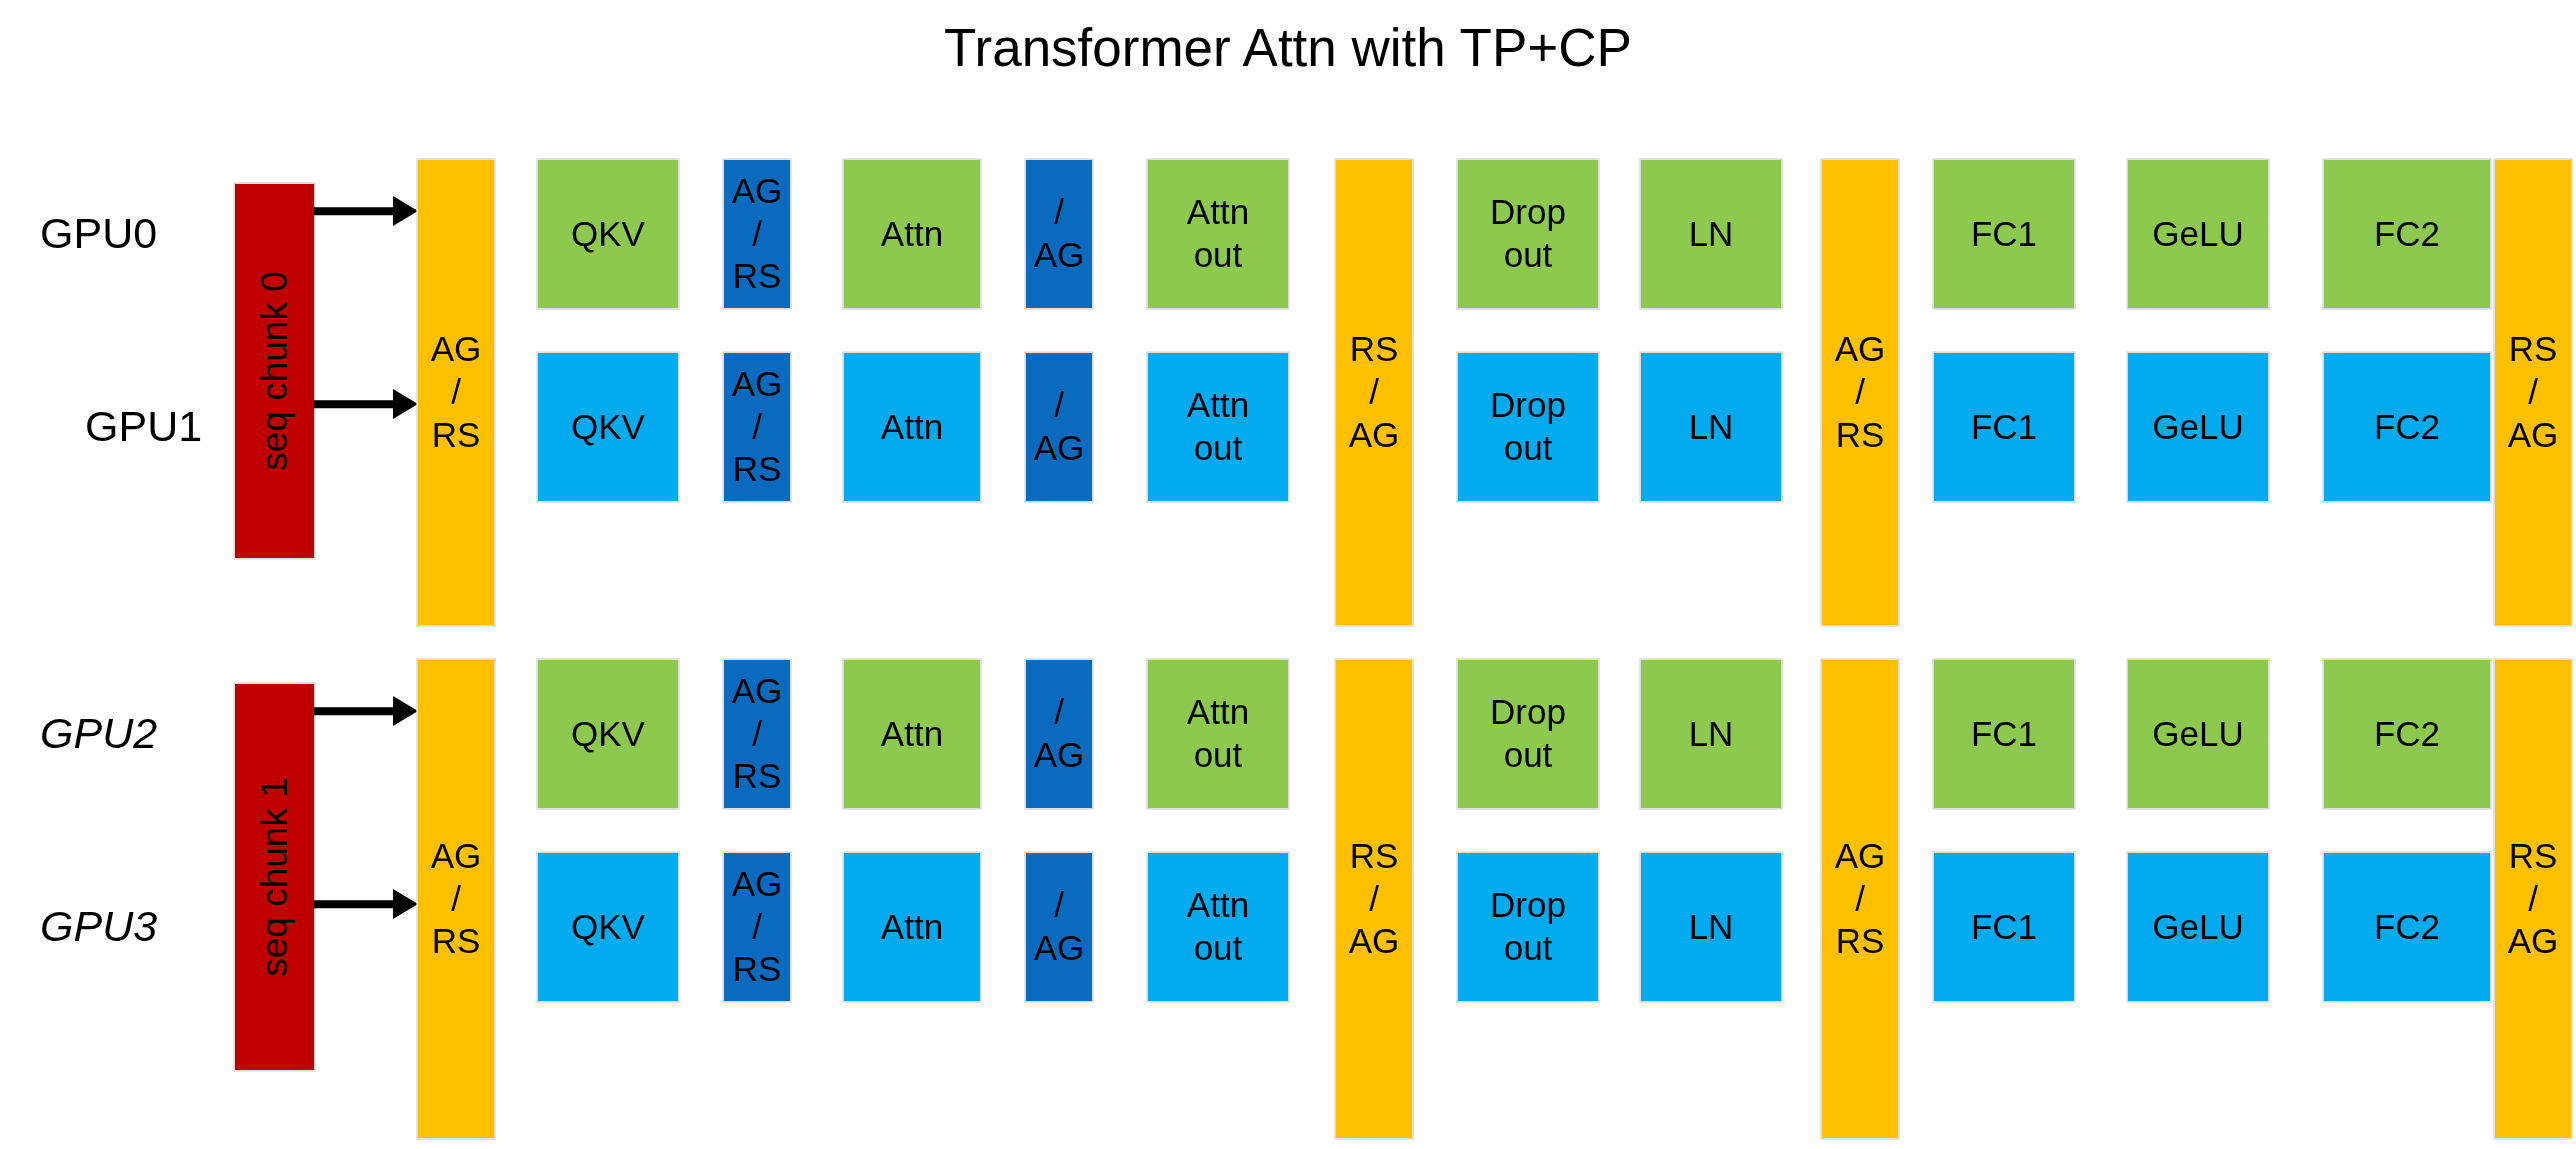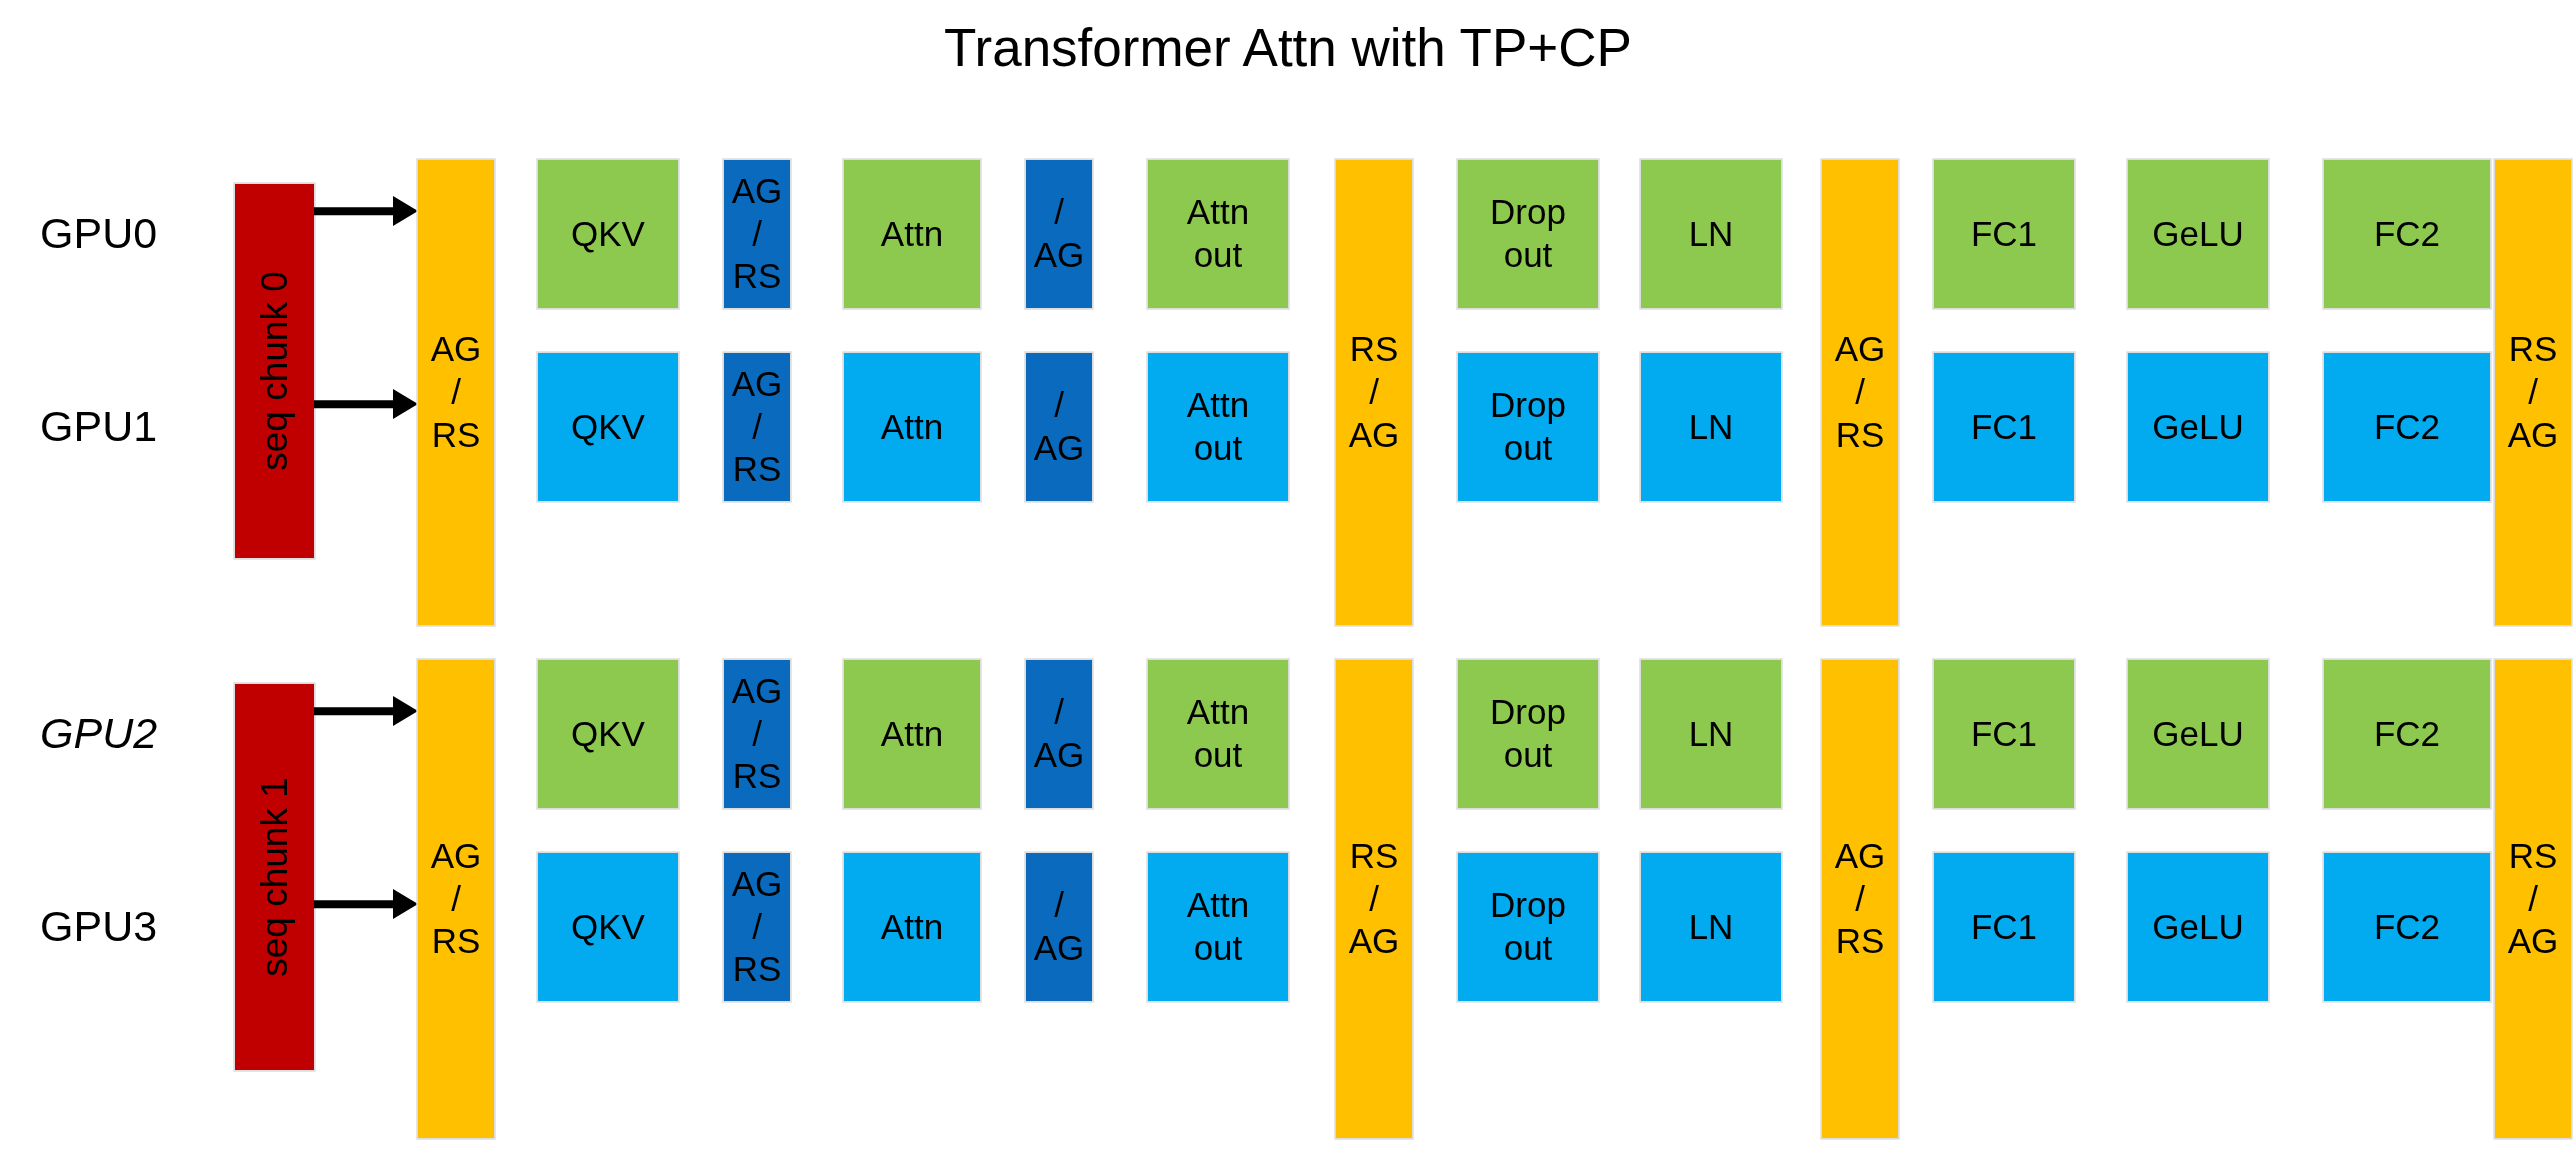--- a/index.html
+++ b/index.html
@@ -112,21 +112,21 @@
 </style>
 </head>
 <body>
 
 <div id="diagram-title">Transformer Attn with TP+CP</div>
 
 <div id="diagram-canvas">
   <div class="gpu-group" id="gpu-group-0"></div>
   <div class="gpu-group" id="gpu-group-1"></div>
 <div class="gpu-label" style="top: 209px;">GPU0</div>
-    <div class="gpu-label" style="top: 402px;">GPU1</div>
+    <div class="gpu-label" style="top: 402px; margin-left: 45px;">GPU1</div>
     <div class="seq-chunk" style="left: 235px; width: 79px; top: 184px; height: 374px;">
       <span class="seq-chunk-label">seq chunk 0</span>
     </div>
     <div class="arrow" style="left: 314px; top: 211px; width: 104px;">
       <div class="shaft" style="width: 82px;"></div>
       <div class="head" style="left: 79px;"></div>
     </div>
     <div class="arrow" style="left: 314px; top: 404px; width: 104px;">
       <div class="shaft" style="width: 82px;"></div>
       <div class="head" style="left: 79px;"></div>
@@ -167,21 +167,21 @@
 AG</div>
     <div class="block compute-b" style="left: 1148px; width: 140px; top: 353px; height: 148px;">Attn
 out</div>
     <div class="block compute-b" style="left: 1458px; width: 140px; top: 353px; height: 148px;">Drop
 out</div>
     <div class="block compute-b" style="left: 1641px; width: 140px; top: 353px; height: 148px;">LN</div>
     <div class="block compute-b" style="left: 1934px; width: 140px; top: 353px; height: 148px;">FC1</div>
     <div class="block compute-b" style="left: 2128px; width: 140px; top: 353px; height: 148px;">GeLU</div>
     <div class="block compute-b" style="left: 2324px; width: 166px; top: 353px; height: 148px;">FC2</div>
     <div class="gpu-label" style="top: 709px; font-style: italic;">GPU2</div>
-    <div class="gpu-label" style="top: 902px;">GPU3</div>
+    <div class="gpu-label" style="top: 902px; font-style: italic;">GPU3</div>
     <div class="seq-chunk" style="left: 235px; width: 79px; top: 684px; height: 386px;">
       <span class="seq-chunk-label">seq chunk 1</span>
     </div>
     <div class="arrow" style="left: 314px; top: 711px; width: 104px;">
       <div class="shaft" style="width: 82px;"></div>
       <div class="head" style="left: 79px;"></div>
     </div>
     <div class="arrow" style="left: 314px; top: 904px; width: 104px;">
       <div class="shaft" style="width: 82px;"></div>
       <div class="head" style="left: 79px;"></div>

